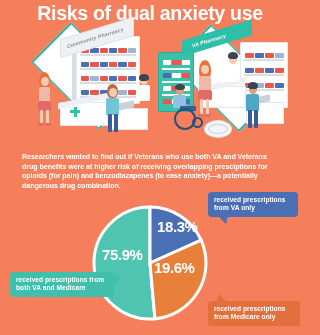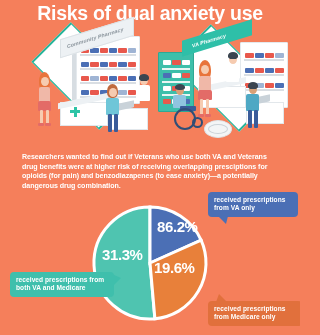--- a/index.html
+++ b/index.html
@@ -444,22 +444,22 @@
   <div class="pie-wrap">
     <svg width="122" height="122" viewBox="0 0 122 122">
 
       <path id="slice-teal" fill="#4FC4B0" stroke="#FFFFFF" stroke-width="3" d="M 61 61 L 65.92 116.78 A 56 56 0 1 1 61.00 5.00 Z" transform=""></path>
 
       <path id="slice-blue" fill="#4B6FB5" stroke="#FFFFFF" stroke-width="3" d="M 61 61 L 61.00 5.00 A 56 56 0 0 1 112.11 38.12 Z" transform=""></path>
 
       <path id="slice-orange" fill="#E8803A" stroke="#FFFFFF" stroke-width="3" d="M 61 61 L 112.11 38.12 A 56 56 0 0 1 65.92 116.78 Z" transform=""></path>
     </svg>
 
-    <div class="pie-label lbl-teal">31.3%</div>
-    <div class="pie-label lbl-blue">86.2%</div>
+    <div class="pie-label lbl-teal">75.9%</div>
+    <div class="pie-label lbl-blue">18.3%</div>
     <div class="pie-label lbl-orange">19.6%</div>
   </div>
 
   <div class="callout callout-va">
     <span>received prescriptions from VA only</span>
     <span class="tail"></span>
   </div>
 
   <div class="callout callout-both">
     <span>received prescriptions from both VA and Medicare</span>

